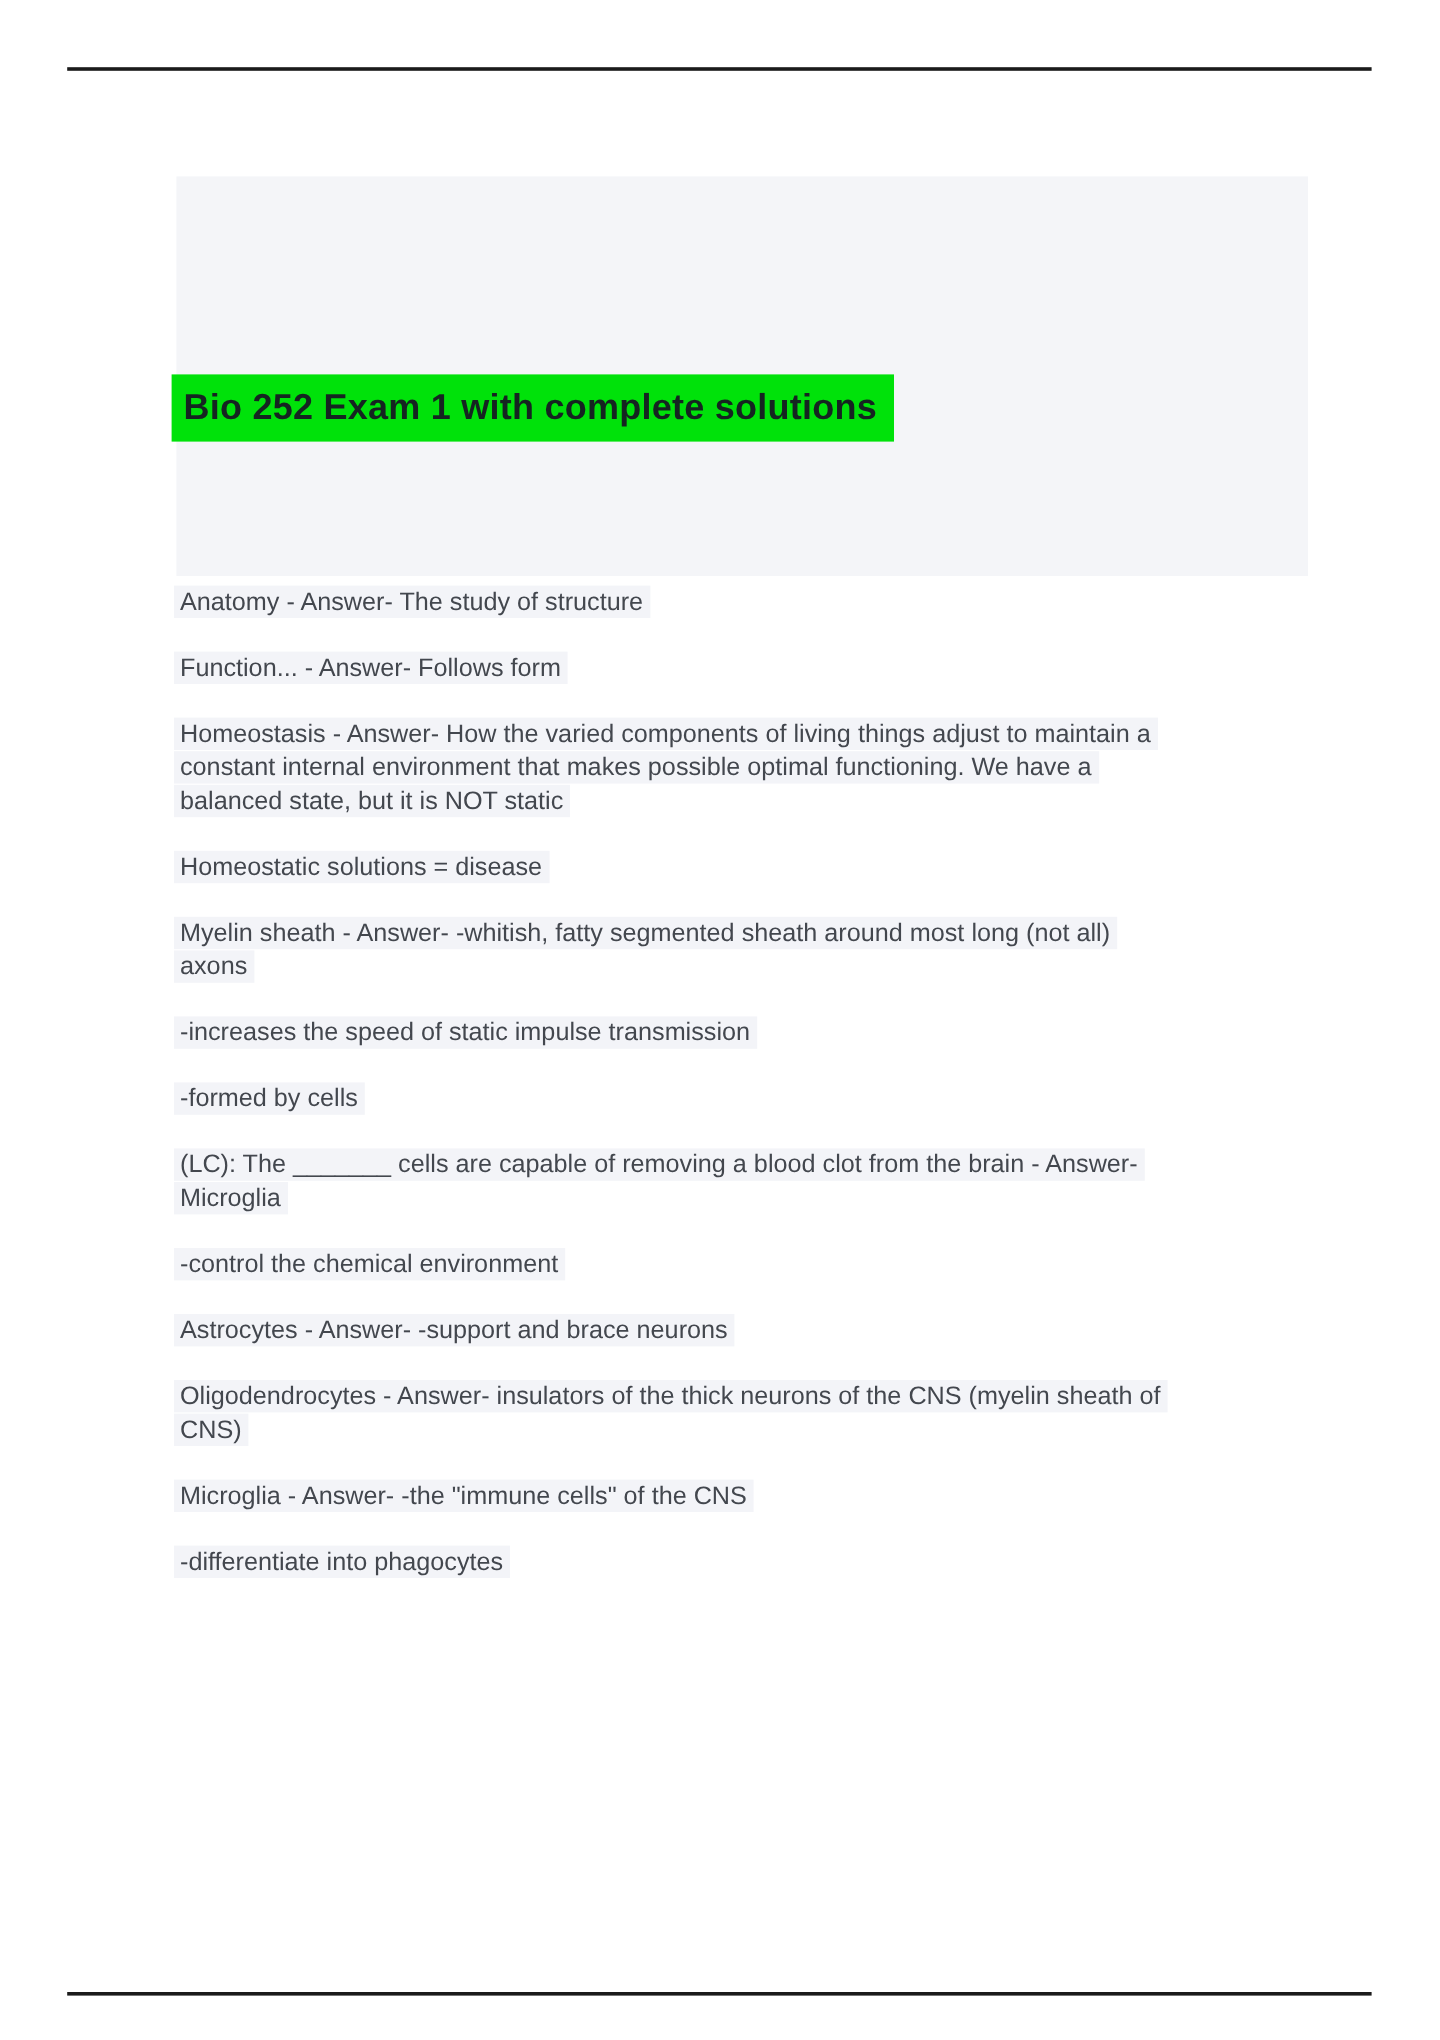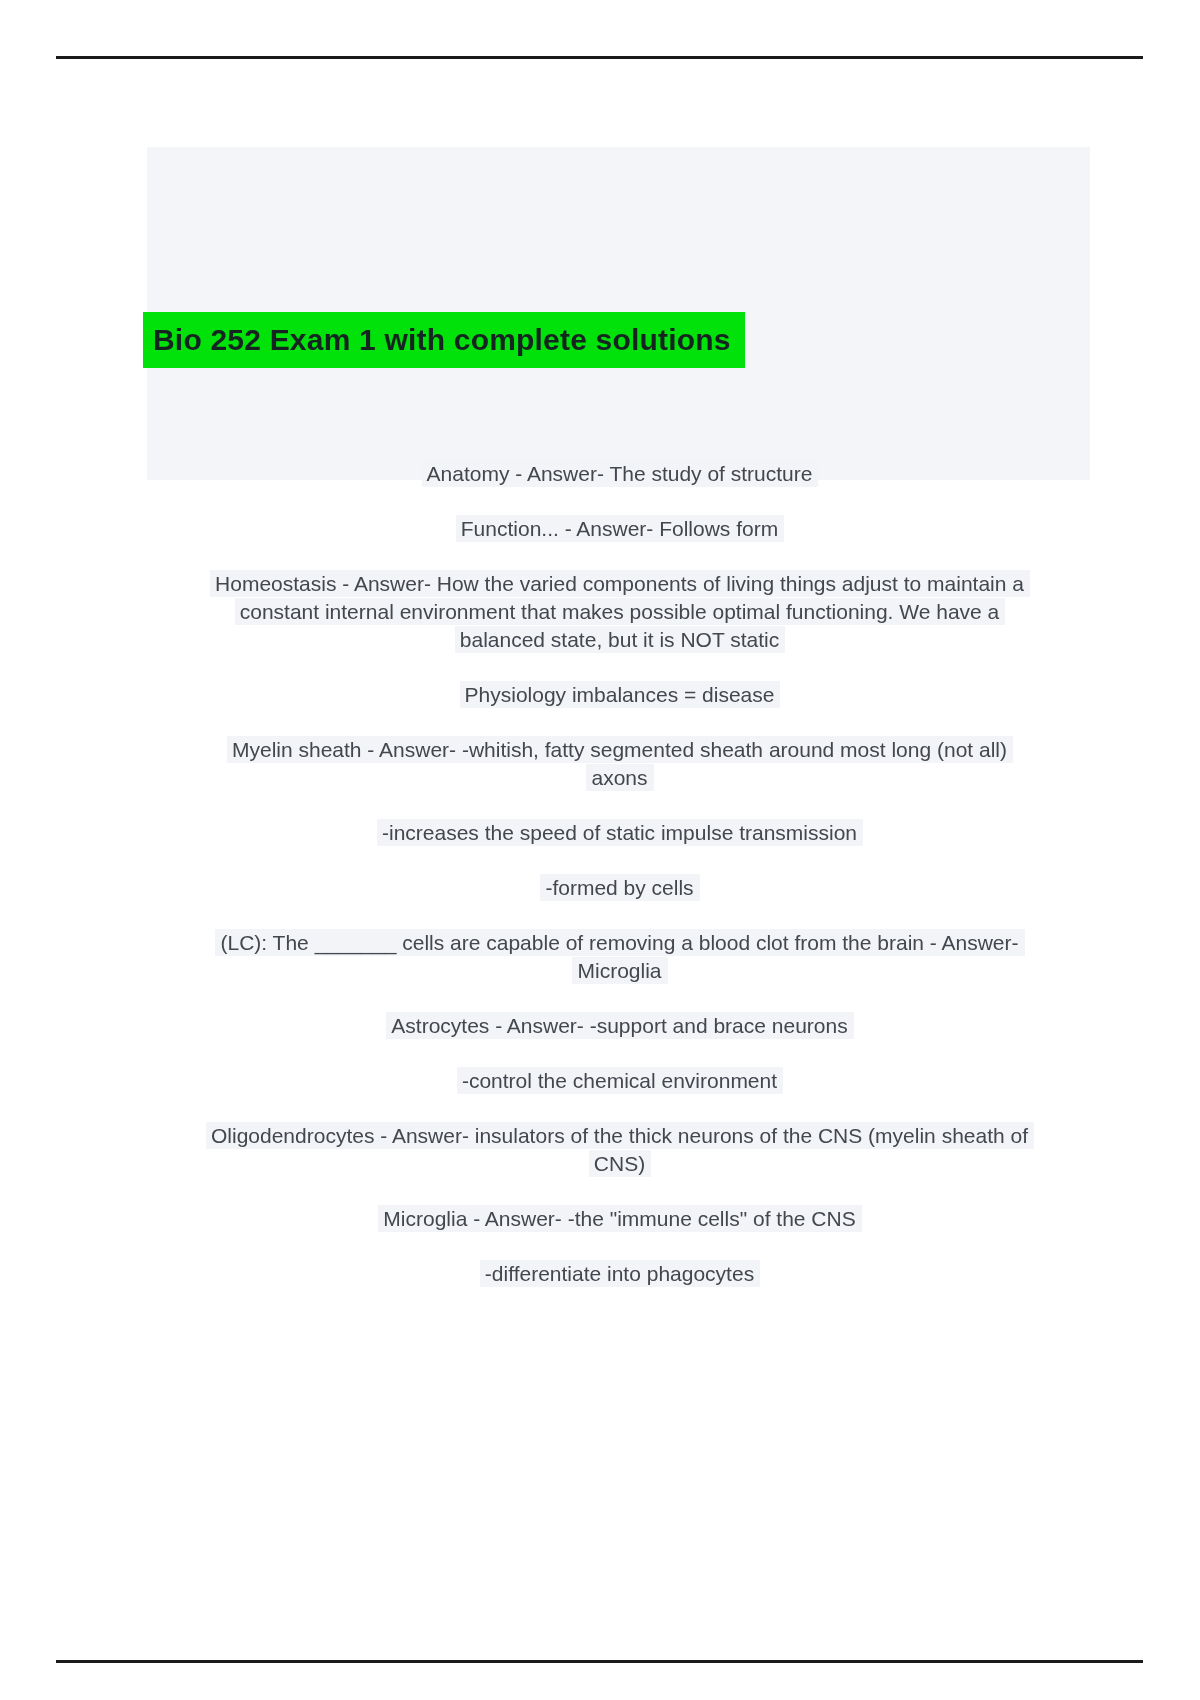--- a/index.html
+++ b/index.html
@@ -44,23 +44,22 @@
     font-weight: bold;
     line-height: 56px;
     padding: 0 14px 0 10px;
     white-space: nowrap;
     letter-spacing: 0.2px;
   }
 
   #qa-list {
     position: absolute;
     left: 145px;
-    top: 460px;
+    top: 488px;
     width: 950px;
-    text-align: center;
   }
   .qa-paragraph {
     margin: 0 0 27px 0;
     font-size: 21px;
     line-height: 28px;
     color: #43474e;
   }
   .qa-text {
     background: #f3f4f8;
     white-space: pre-line;
@@ -82,36 +81,36 @@
   <div id="qa-list">
   <p class="qa-paragraph"><span class="qa-text">Anatomy - Answer- The study of structure</span></p>
 
 
   <p class="qa-paragraph"><span class="qa-text">Function... - Answer- Follows form</span></p>
 
   <p class="qa-paragraph"><span class="qa-text">Homeostasis - Answer- How the varied components of living things adjust to maintain a
 constant internal environment that makes possible optimal functioning. We have a
 balanced state, but it is NOT static</span></p>
 
-  <p class="qa-paragraph"><span class="qa-text">Physiology imbalances = disease</span></p>
+  <p class="qa-paragraph"><span class="qa-text">Homeostatic solutions = disease</span></p>
 
   <p class="qa-paragraph"><span class="qa-text">Myelin sheath - Answer- -whitish, fatty segmented sheath around most long (not all)
 axons</span></p>
 
   <p class="qa-paragraph"><span class="qa-text">-increases the speed of static impulse transmission</span></p>
 
   <p class="qa-paragraph"><span class="qa-text">-formed by cells</span></p>
 
 
   <p class="qa-paragraph"><span class="qa-text">(LC): The _______ cells are capable of removing a blood clot from the brain - Answer-
 Microglia</span></p>
 
+  <p class="qa-paragraph"><span class="qa-text">-control the chemical environment</span></p>
+
   <p class="qa-paragraph"><span class="qa-text">Astrocytes - Answer- -support and brace neurons</span></p>
-
-  <p class="qa-paragraph"><span class="qa-text">-control the chemical environment</span></p>
 
   <p class="qa-paragraph"><span class="qa-text">Oligodendrocytes - Answer- insulators of the thick neurons of the CNS (myelin sheath of
 CNS)</span></p>
 
   <p class="qa-paragraph"><span class="qa-text">Microglia - Answer- -the "immune cells" of the CNS</span></p>
 
   <p class="qa-paragraph"><span class="qa-text">-differentiate into phagocytes</span></p>
 </div>
 
   <div id="bottom-rule" class="rule"></div>

